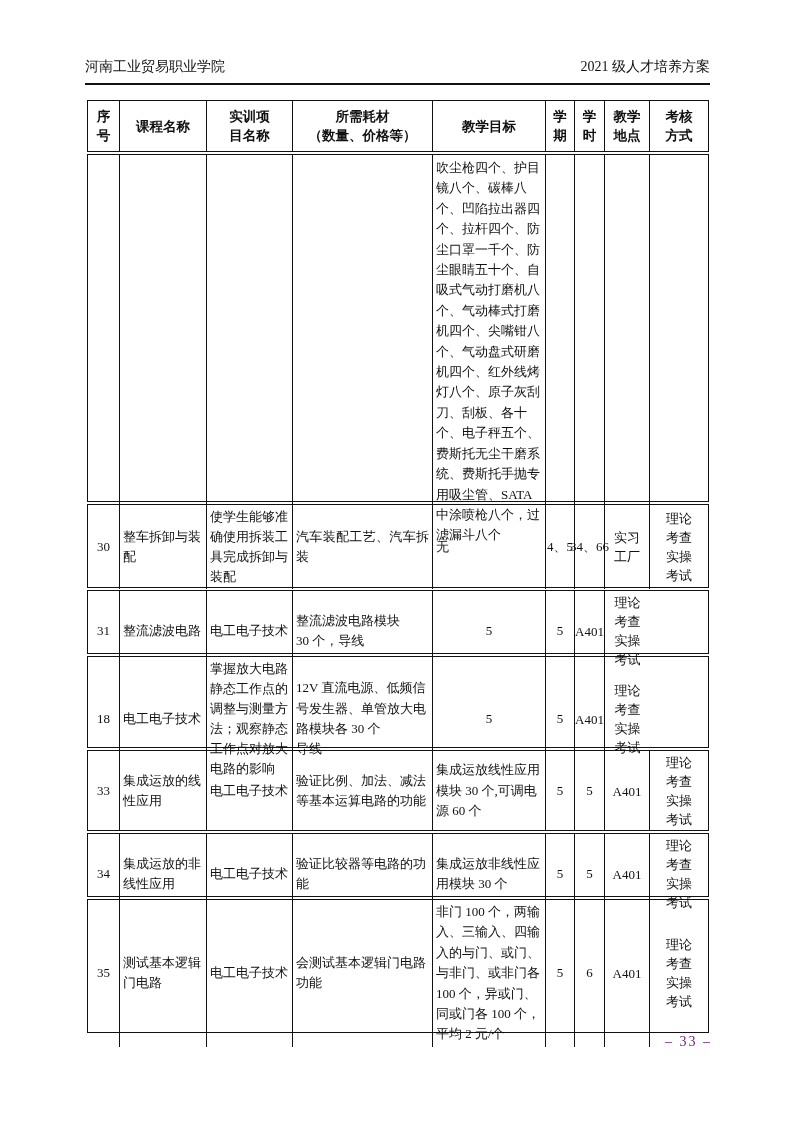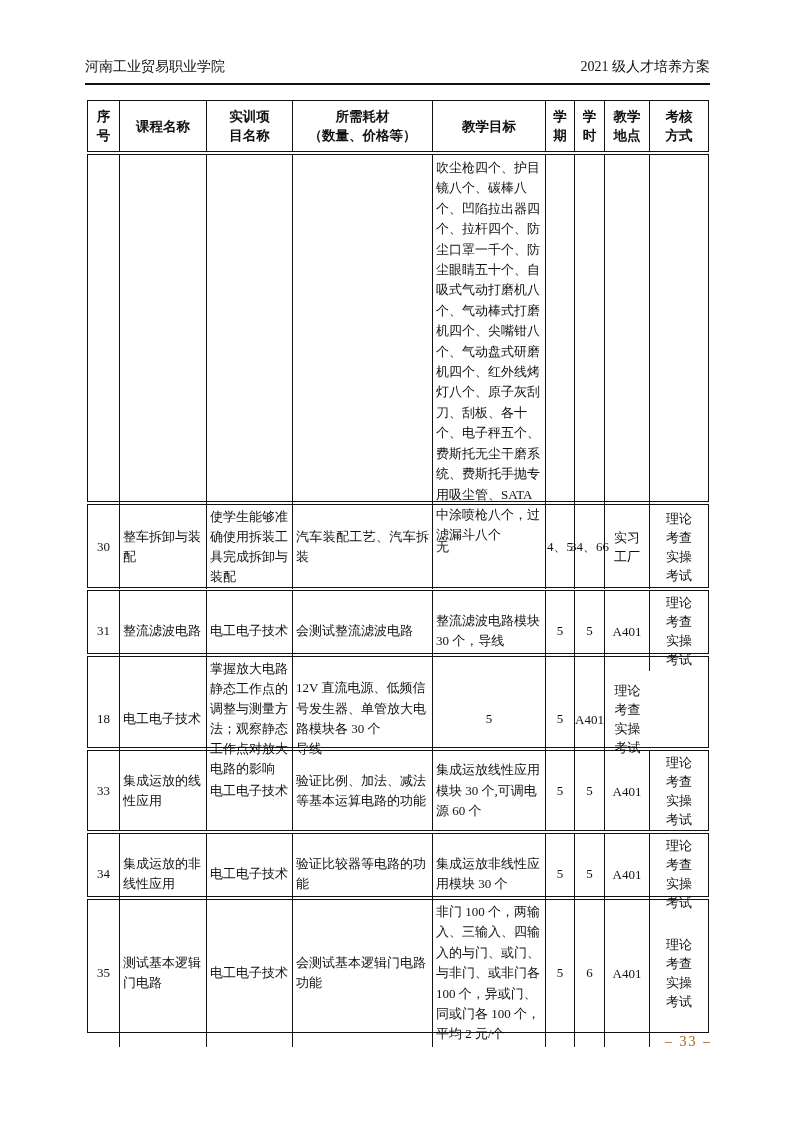--- a/index.html
+++ b/index.html
@@ -69,21 +69,21 @@
   .r0 .c-mat { align-items: flex-start; padding-top: 3px; }
   .c-sem, .c-hr { justify-content: center; white-space: nowrap; }
   .c-loc { justify-content: center; text-align: center; white-space: pre-line; line-height: 19px; }
   .c-ass { justify-content: center; text-align: center; white-space: pre-line; line-height: 19px; }
   .page-number {
     position: absolute;
     top: 1034px;
     left: 0; right: 81px;
     text-align: right;
     font-size: 14px;
-    color: #a16207;
+    color: #701a75;
     letter-spacing: 2px;
   }
 </style>
 </head>
 <body>
 
 <div class="page-header">
   <span>河南工业贸易职业学院</span>
   <span>2021 级人才培养方案</span>
 </div>
@@ -134,21 +134,20 @@
     <div class="cell c-ass">理论
 考查
 实操
 考试</div>
   </div>
 
   <div class="trow r2">
     <div class="cell c-seq">31</div>
     <div class="cell c-proj">整流滤波电路</div>
     <div class="cell c-course">电工电子技术</div>
-    <div class="cell c-obj">会测试整流滤波电路</div>
     <div class="cell c-mat">整流滤波电路模块
 30 个，导线</div>
     <div class="cell c-sem">5</div>
     <div class="cell c-hr">5</div>
     <div class="cell c-loc">A401</div>
     <div class="cell c-ass">理论
 考查
 实操
 考试</div>
   </div>

